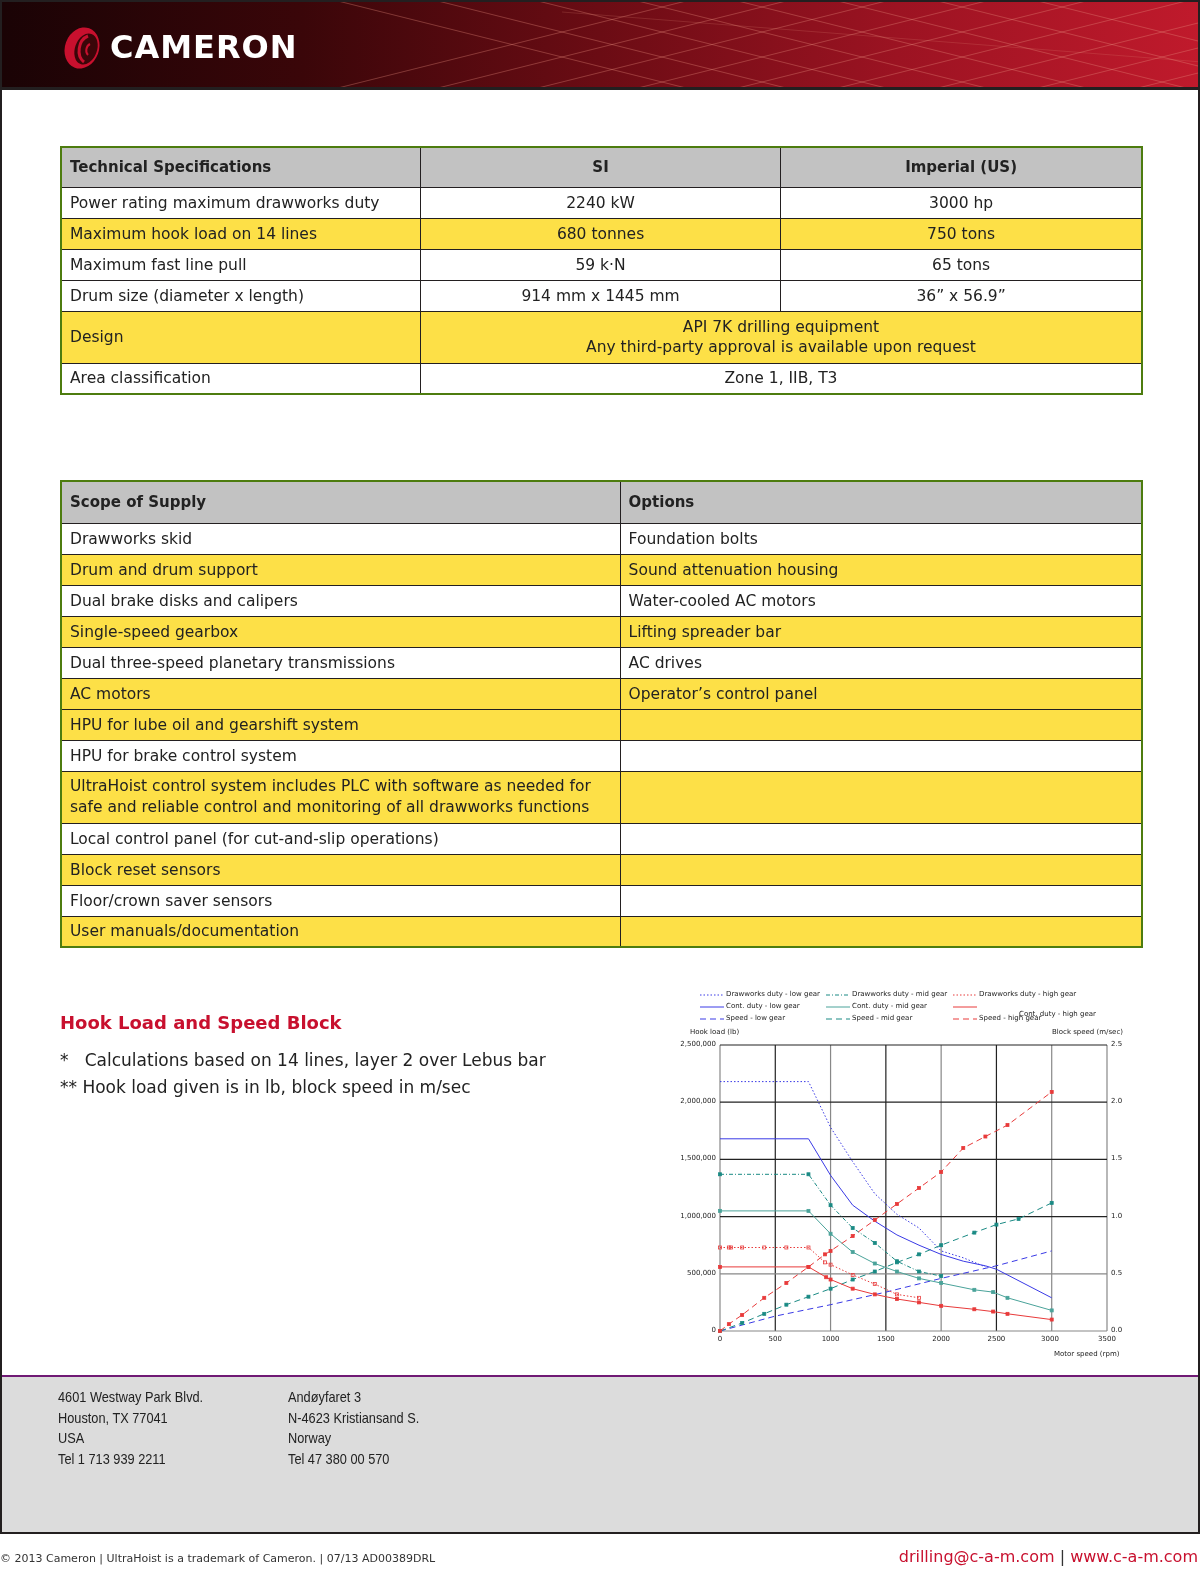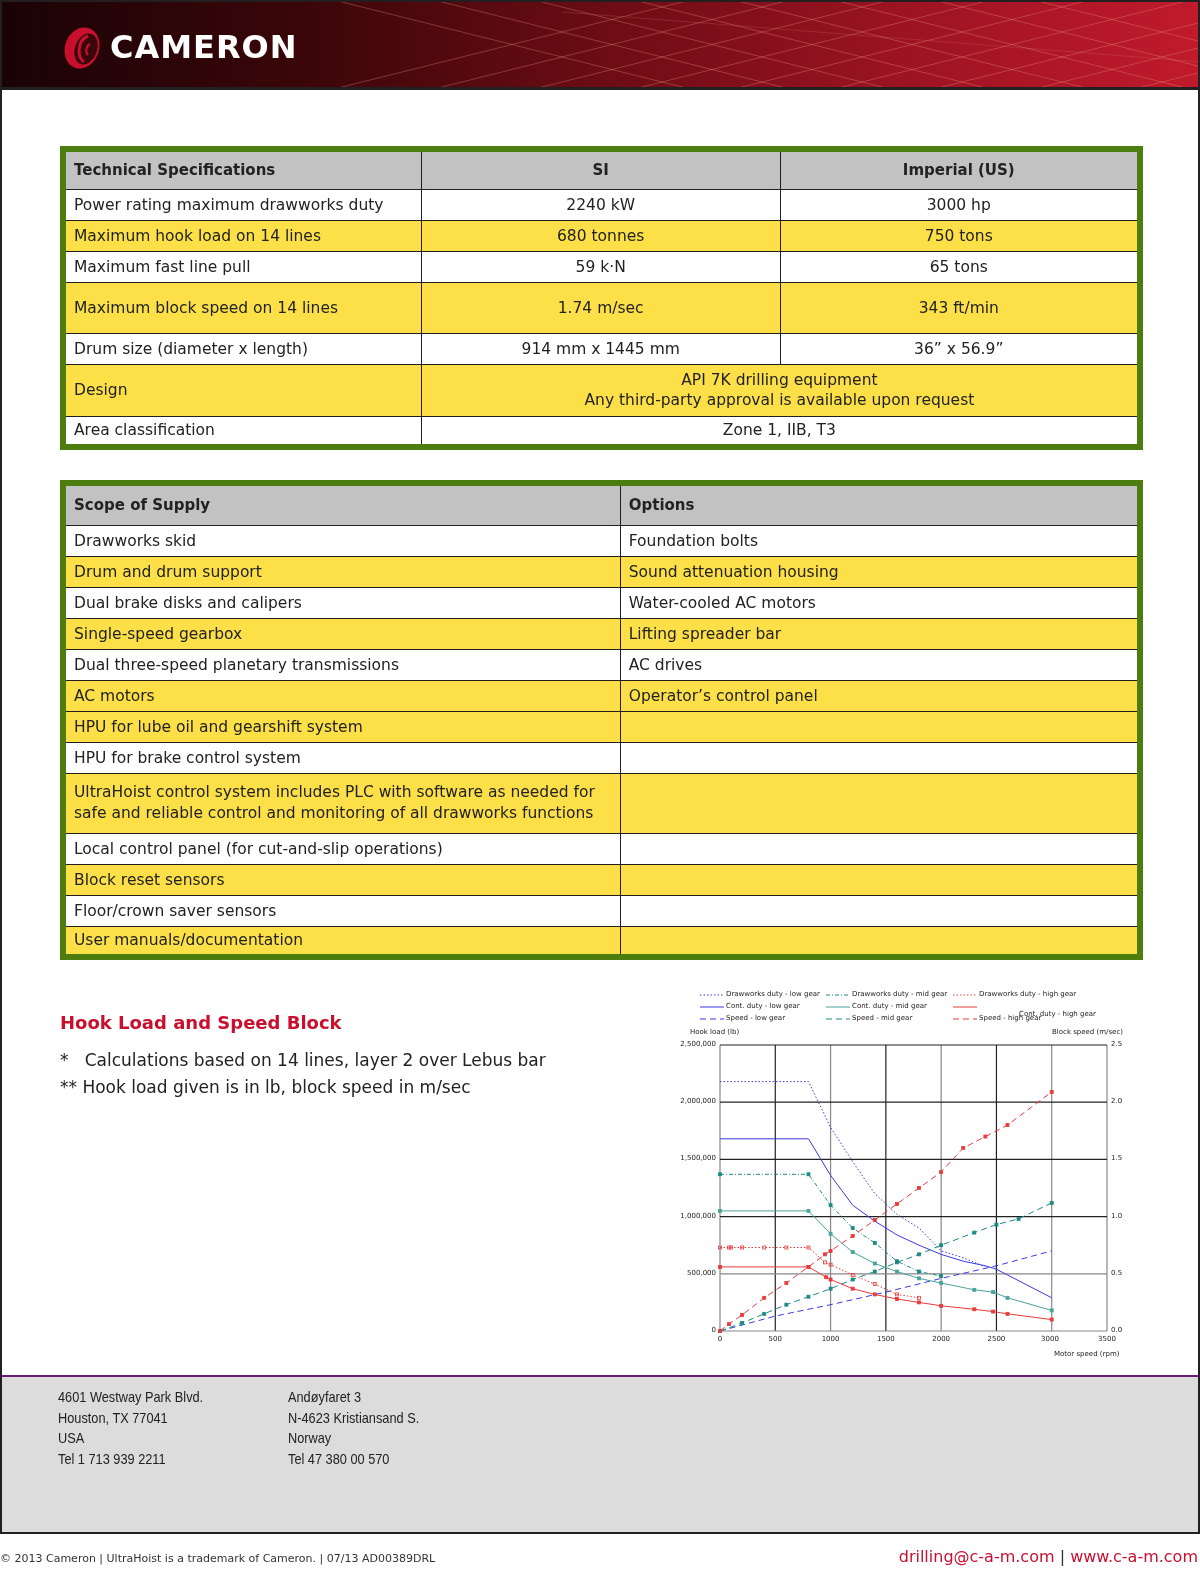--- a/index.html
+++ b/index.html
@@ -7,33 +7,33 @@
   .page { position: relative; width: 1200px; height: 1571px; }
   .frame { position: absolute; left: 0; top: 0; width: 1200px; height: 1534px; border: 2px solid #231f20; }
   .header { position: absolute; left: 0; top: 0; width: 1200px; height: 90px; background: linear-gradient(90deg, #1a0305 0%, #3a0609 25%, #6b0c14 50%, #9c1322 75%, #c01a2c 100%); border: 2px solid #231f20; border-bottom: 3px solid #231f20; overflow: hidden; }
   .header svg.grid { position: absolute; left: 0; top: 0; }
   .logo { position: absolute; left: 56px; top: 20px; height: 50px; display: flex; align-items: center; }
   .logo-mark { width: 50px; height: 50px; }
   .logo-text { font-family: "DejaVu Sans", sans-serif; font-weight: bold; color: #fff; font-size: 32px; letter-spacing: 1px; margin-left: 2px; }
 
   table.spec { position: absolute; left: 60px; border-collapse: collapse; width: 1083px; font-size: 15.5px; }
   table.spec td, table.spec th { border: 1px solid #231f20; padding: 0 8px; font-weight: normal; }
-  table.spec { border: 6px solid #4d7c0f; }
+  table.spec { border: 2px solid #4d7c0f; }
   table.spec th { background: #c2c2c2; font-weight: bold; text-align: left; font-size: 15px; }
   table.spec tr.alt td { background: #fde047; }
   table.spec td.c, table.spec th.c { text-align: center; }
   #tech { top: 146px; }
   #tech th { height: 40px; }
   #tech td { height: 31px; }
   #tech tr.tall td { height: 51px; }
   #tech tr.design td { height: 52px; line-height: 20px; }
   #scope { top: 480px; }
   #scope th { height: 42px; }
   #scope td { height: 31px; }
-  #scope tr.two td { height: 60px; line-height: 21px; }
+  #scope tr.two td { height: 52px; line-height: 21px; }
 
   .chart-title { position: absolute; left: 60px; top: 1012px; color: #c8102e; font-weight: bold; font-size: 18px; }
   .note { position: absolute; left: 60px; font-size: 17px; color: #222; white-space: pre; }
   .note1 { top: 1050px; }
   .note2 { top: 1077px; }
 
   .chart { position: absolute; left: 670px; top: 985px; width: 470px; height: 380px; }
   .chart svg { position: absolute; left: 0; top: 0; }
   .chart .lbl { position: absolute; font-size: 7px; color: #222; white-space: nowrap; font-family: "DejaVu Sans", sans-serif; }
 
@@ -104,25 +104,20 @@
     </tr>
     <tr class="alt">
       <td>Maximum hook load on 14 lines</td>
       <td class="c">680 tonnes</td>
       <td class="c">750 tons</td>
     </tr>
     <tr>
       <td>Maximum fast line pull</td>
       <td class="c">59 k·N</td>
       <td class="c">65 tons</td>
-    </tr>
-    <tr class="alt tall">
-      <td>Maximum block speed on 14 lines</td>
-      <td class="c">1.74 m/sec</td>
-      <td class="c">343 ft/min</td>
     </tr>
     <tr>
       <td>Drum size (diameter x length)</td>
       <td class="c">914 mm x 1445 mm</td>
       <td class="c">36” x 56.9”</td>
     </tr>
     <tr class="alt design">
       <td>Design</td>
       <td class="c" colspan="2">
         <div>API 7K drilling equipment</div>

